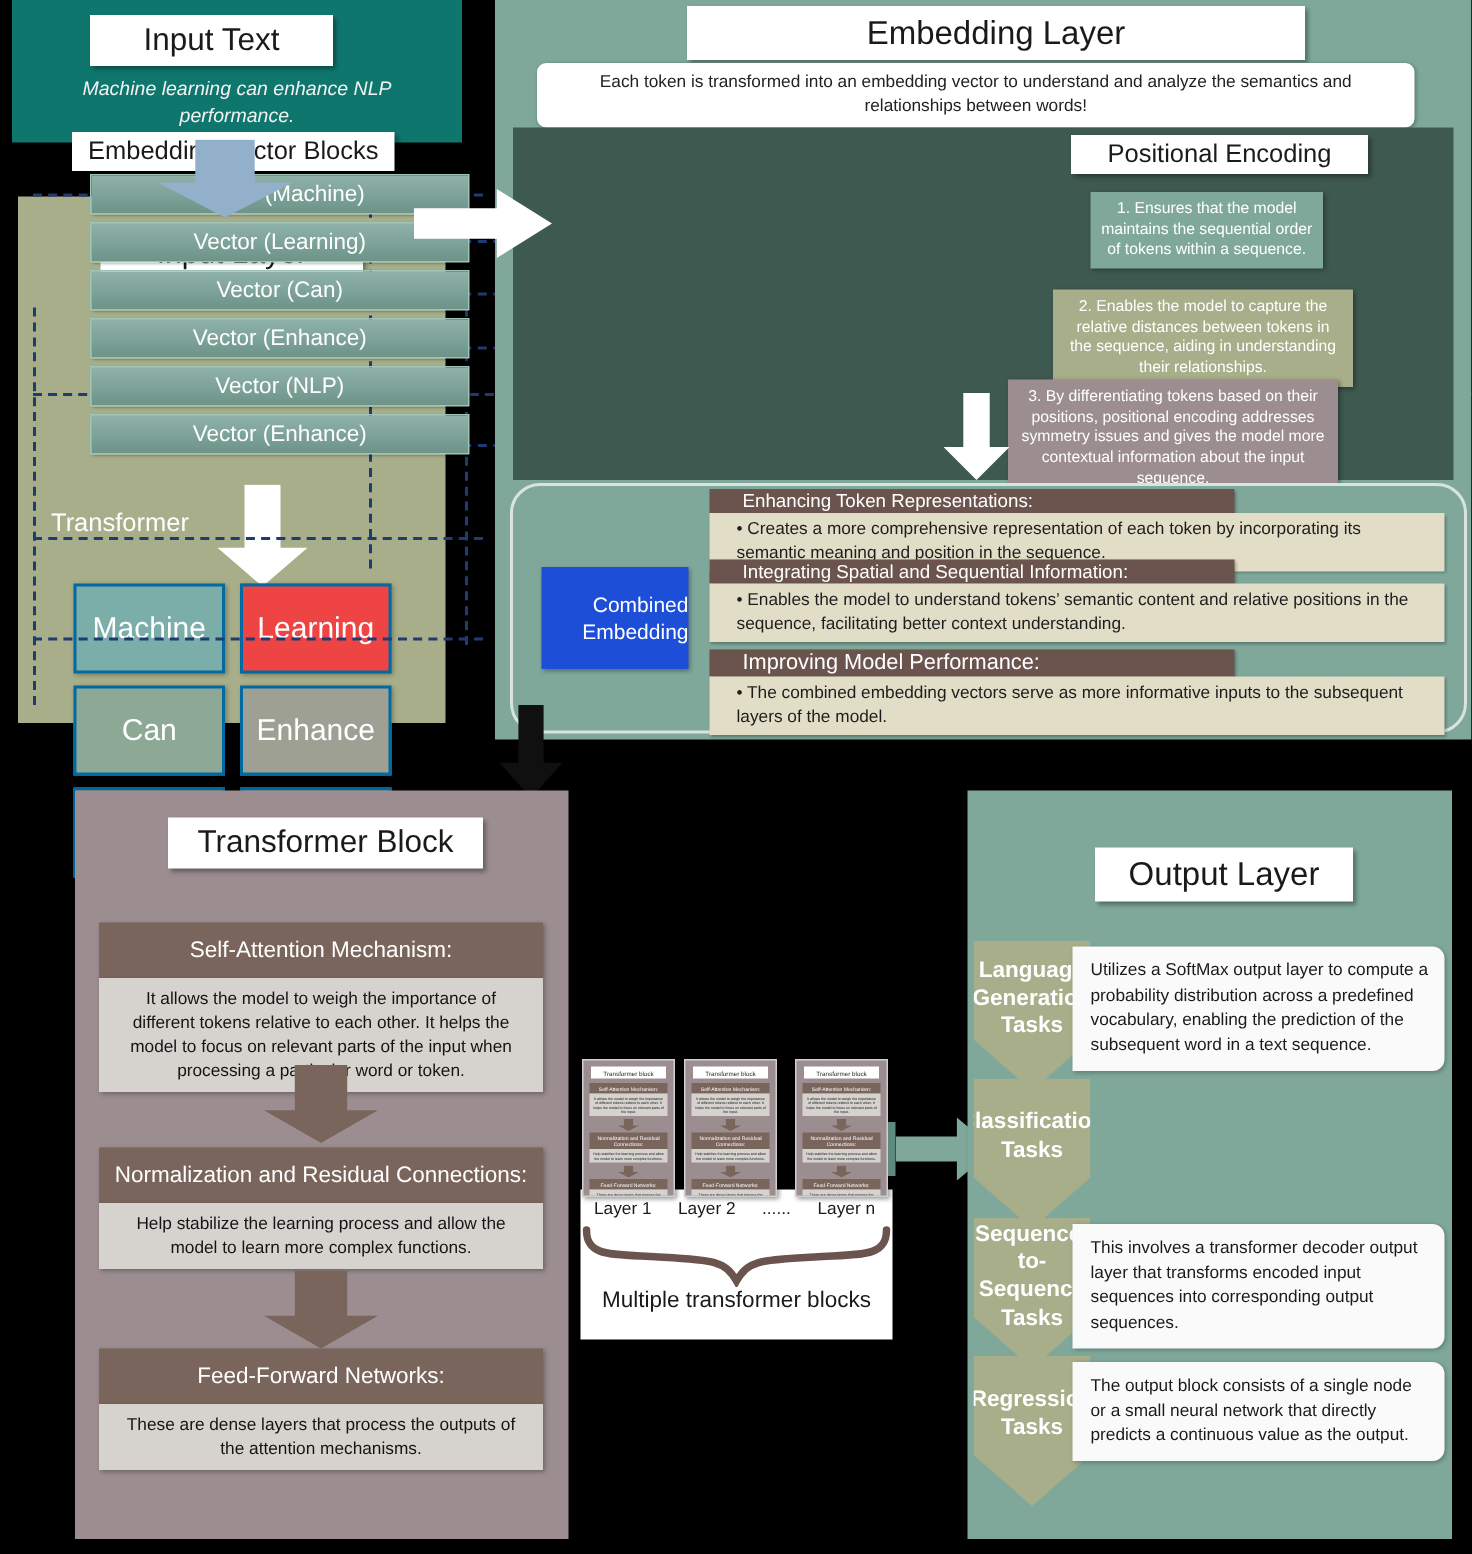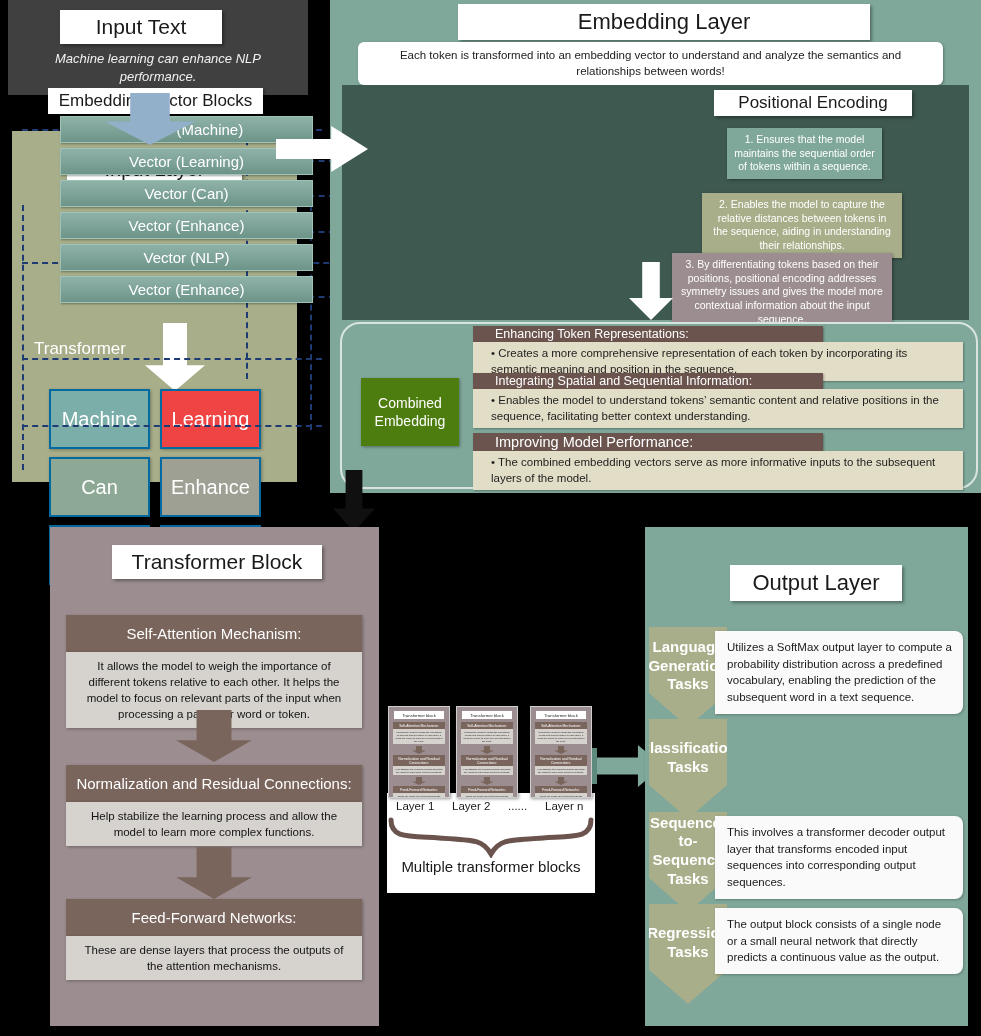--- a/index.html
+++ b/index.html
@@ -19,21 +19,21 @@
     text-align: center;
     font-size: 21px;
     font-weight: 400;
     padding: 5px 10px;
     box-shadow: 2px 2px 3px rgba(0,0,0,.35);
   }
 
   
   #input-text-panel {
     left: 8px; top: 0px; width: 300px; height: 95px;
-    background: #404040;
+    background: #0f766e;
     box-shadow: 2px 2px 4px rgba(0,0,0,.4);
   }
   #input-text-panel .title-plate {
     position:absolute; left:52px; top:10px; width:162px;
   }
   #input-text-body {
     position:absolute; left:10px; top:50px; width:280px;
     color:#f2f2f2; font-size:13px; text-align:center; line-height:1.35;font-style:italic;
   }
   
@@ -148,21 +148,21 @@
     filter: drop-shadow(2px 2px 2px rgba(0,0,0,.35));
   }
 
   
   #combined-panel {
     position:absolute; left:340px; top:322px; width:638px; height:167px;
     background:#7fa89b; border:2px solid #d9e4e0; border-radius:20px;
   }
   #combined-label {
     position:absolute; left:361px; top:378px; width:98px; height:68px;
-    background:#4d7c0f; color:#ffffff; font-size:14px; text-align:center;
+    background:#1d4ed8; color:#ffffff; font-size:14px; text-align:right;
     display:flex; align-items:center; justify-content:center; line-height:1.3;
     box-shadow:1px 1px 3px rgba(0,0,0,.35);
   }
   .ce-item { position:absolute; left:473px; width:490px; }
   .ce-head {
     background:#6b544d; color:#ffffff; font-size:12.5px;
     padding:1px 6px 1px 22px; width:350px;
     box-shadow:1px 1px 2px rgba(0,0,0,.3);
   }
   .ce-head.big { font-size:14.5px; }

